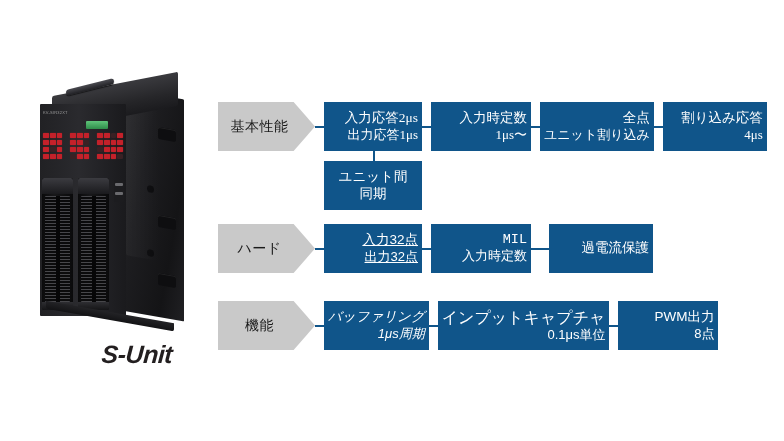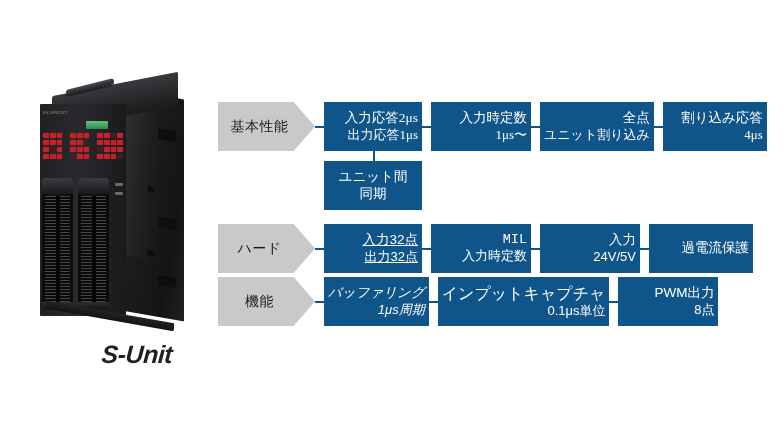--- a/index.html
+++ b/index.html
@@ -274,21 +274,21 @@
     width: 552px;
   }
 
   .row {
     position: relative;
     display: flex;
     align-items: flex-start;
   }
   .row.r1 { margin-top: 14px; font-family: Liberation Serif, serif; }
   .row.r2 { margin-top: 19px; }
-  .row.r3 { margin-top: 4px; }
+  .row.r3 { margin-top: 28px; }
 
   
   .cat {
     position: relative;
     width: 97px;
     height: 49px;
     flex: 0 0 97px;
     background: #c9c9c9;
     display: flex;
     align-items: center;
@@ -542,24 +542,20 @@
         <span class="l2">出力32点</span>
       </div>
       <div class="link-h"></div>
 
       <div class="box w-h2">
         <span>MIL</span>
         <span class="l2">入力時定数</span>
       </div>
       <div class="link-h"></div>
 
-      <div class="box w-h3">
-        <span>入力</span>
-        <span class="l2">24V/5V</span>
-      </div>
       <div class="link-h"></div>
 
       <div class="box w-h4">
         <span>過電流保護</span>
       </div>
     </div>
 
     <div class="row r3">
       <div class="cat">機能</div>
       <div class="link-h"></div>

